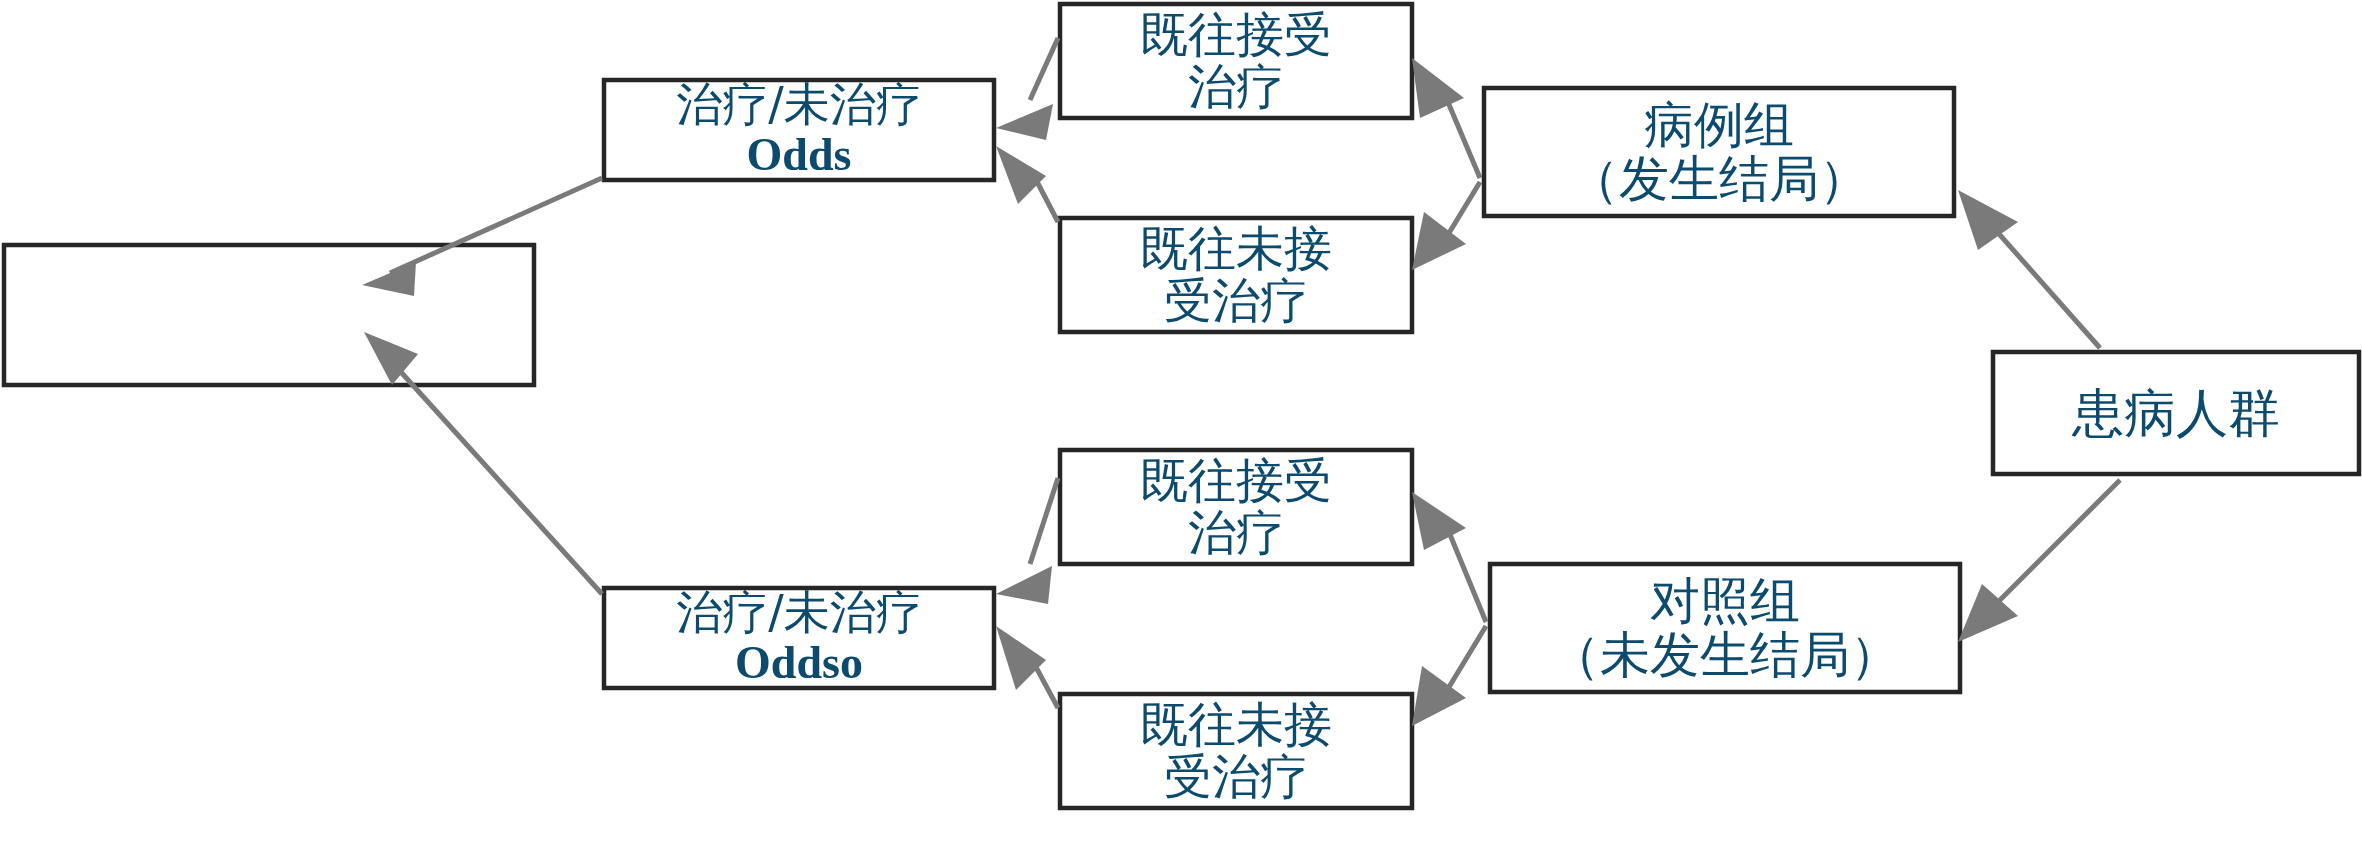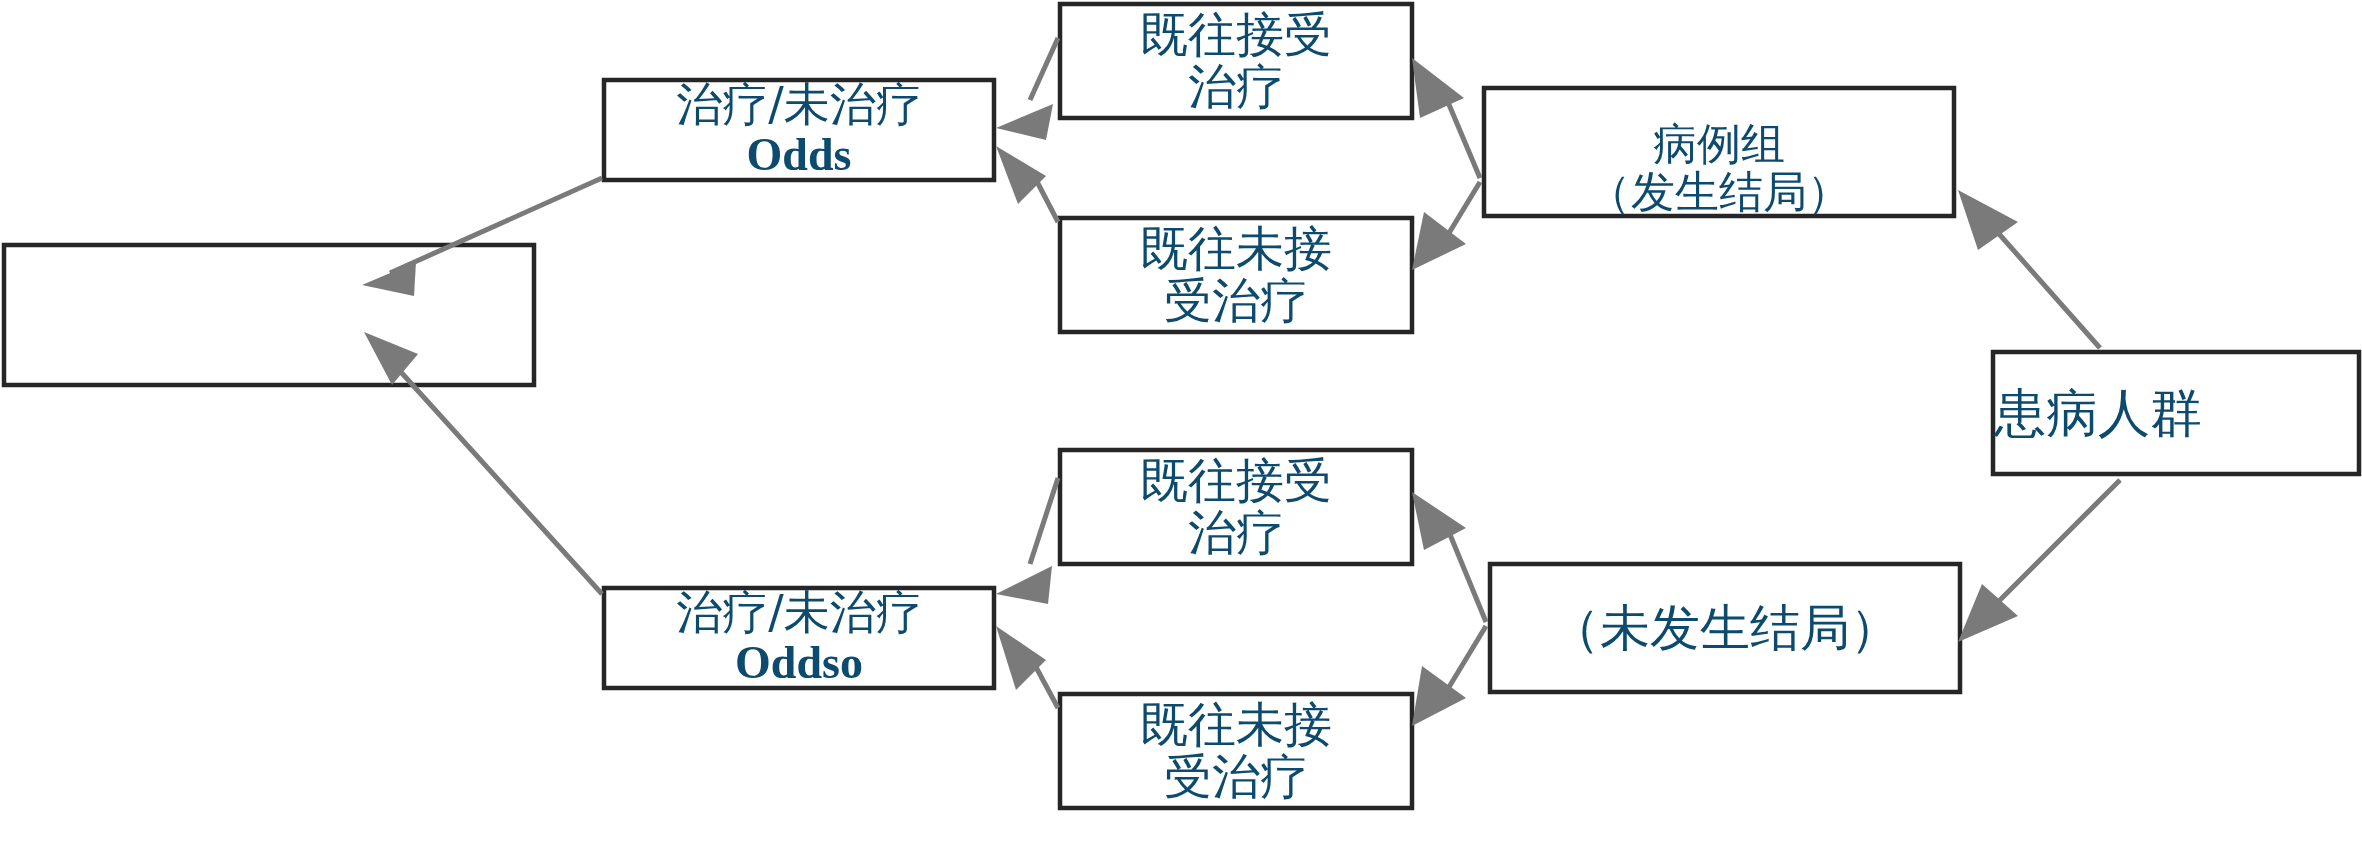--- a/index.html
+++ b/index.html
@@ -180,26 +180,27 @@
   <div class="node-label" style="left:1060px; top:450px; width:352px; height:114px; font-size:48px;">
     <span class="ln cn">既往接受</span>
     <span class="ln cn">治疗</span>
   </div>
 
   <div class="node-label" style="left:1060px; top:694px; width:352px; height:114px; font-size:48px;">
     <span class="ln cn">既往未接</span>
     <span class="ln cn">受治疗</span>
   </div>
 
-  <div class="node-label" style="left:1484px; top:104px; width:470px; height:128px; font-size:44px;text-align:right;">
+  <div class="node-label" style="left:1484px; top:88px; width:470px; height:128px; font-size:50px;text-align:right;">
     <span class="ln cn">病例组</span>
     <span class="ln cn">（发生结局）</span>
   </div>
 
   <div class="node-label" style="left:1490px; top:564px; width:470px; height:128px; font-size:50px;">
+    <span class="ln cn">对照组</span>
     <span class="ln cn">（未发生结局）</span>
   </div>
 
-  <div class="node-label" style="left:1915px; top:352px; width:366px; height:122px; font-size:52px;">
+  <div class="node-label" style="left:1993px; top:352px; width:366px; height:122px; font-size:52px;">
     <span class="ln cn">患病人群</span>
   </div>
 
 </div>
 
 </body></html>

